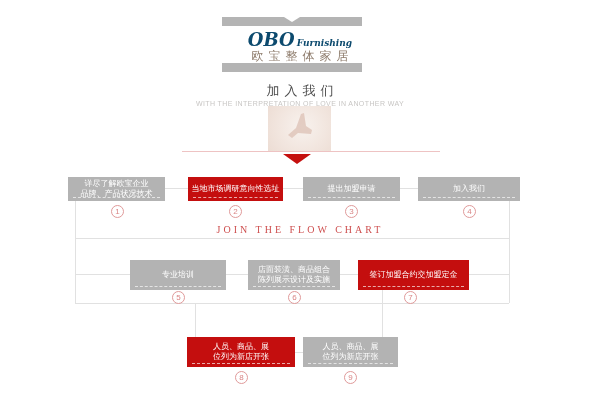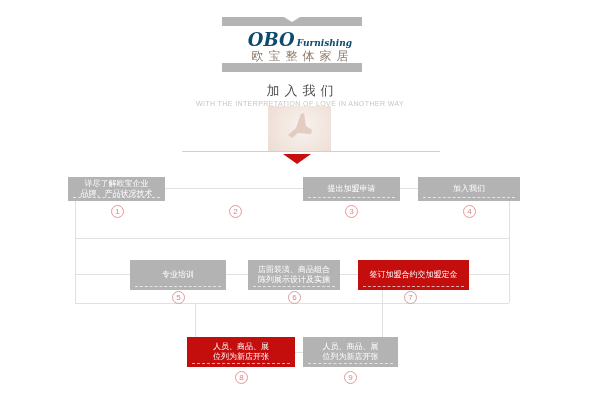--- a/index.html
+++ b/index.html
@@ -102,25 +102,29 @@
   <div class="hline" style="left:75px;top:238px;width:434px;"></div>
   <div class="hline" style="left:75px;top:274px;width:434px;"></div>
   <div class="hline" style="left:75px;top:303px;width:434px;"></div>
   <div class="vline" style="left:75px;top:188px;height:115px;"></div>
   <div class="vline" style="left:509px;top:188px;height:115px;"></div>
   <div class="vline" style="left:195px;top:303px;height:34px;"></div>
   <div class="vline" style="left:382px;top:290px;height:47px;"></div>
   <div class="hline" style="left:295px;top:352px;width:8px;"></div>
 
   <div class="flow-title">
+    <div class="ft-en">JOIN THE FLOW CHART</div>
   </div>
 
   <div id="b1" class="fbox gray">
     <span>详尽了解欧宝企业</span>
     <span>品牌、产品状况技术</span>
+  </div>
+  <div id="b2" class="fbox red">
+    <span>当地市场调研意向性选址</span>
   </div>
   <div id="b3" class="fbox gray">
     <span>提出加盟申请</span>
   </div>
   <div id="b4" class="fbox gray">
     <span>加入我们</span>
   </div>
   <div id="b5" class="fbox gray">
     <span>专业培训</span>
   </div>

